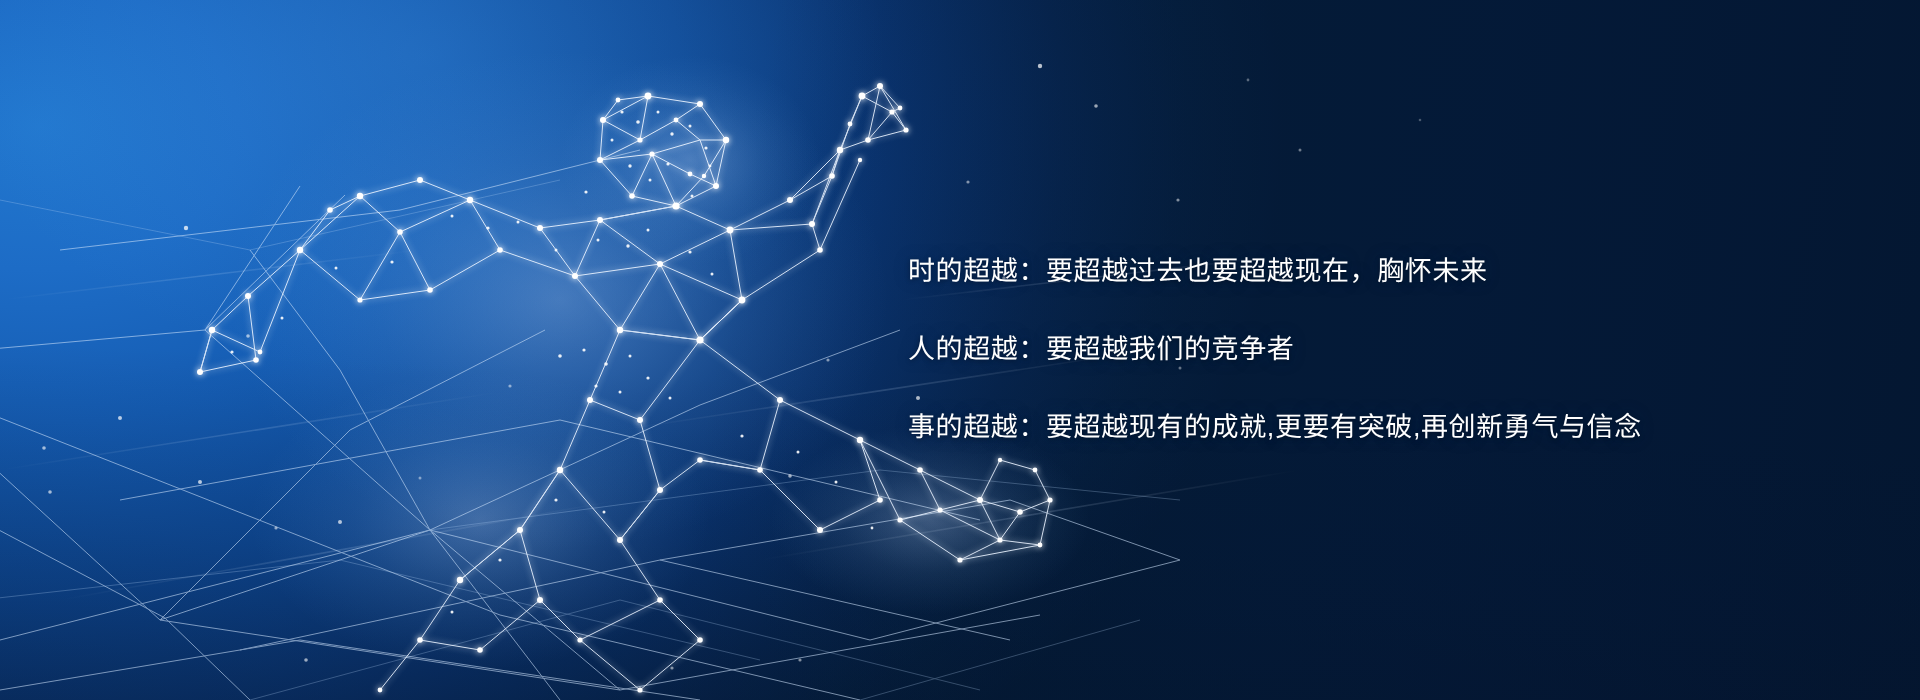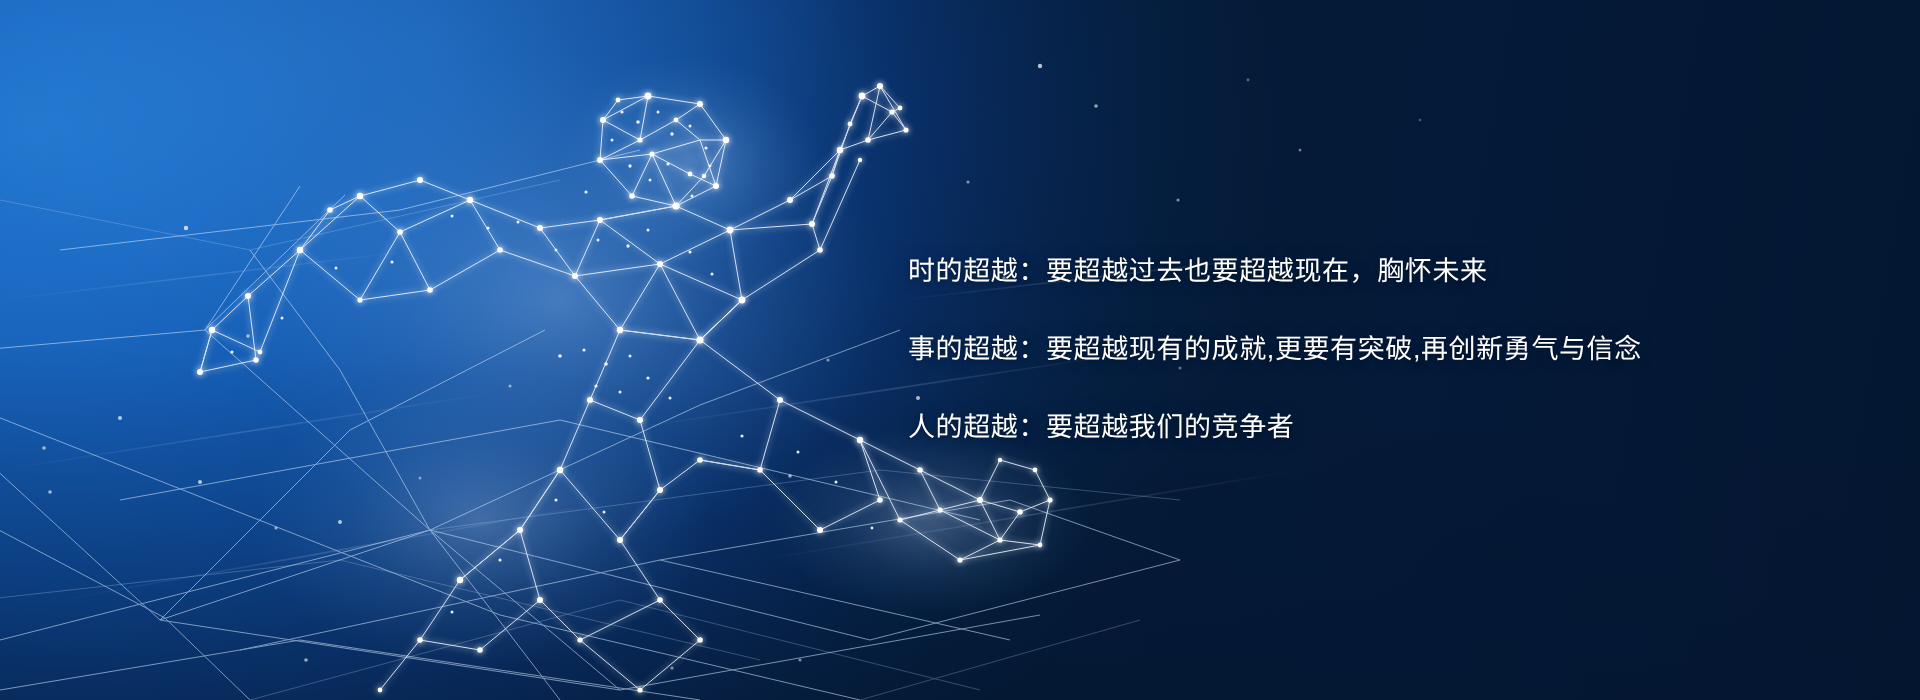--- a/index.html
+++ b/index.html
@@ -411,17 +411,17 @@
       <circle cx="800" cy="660" r="1.6" opacity="0.5"></circle>
       <circle cx="420" cy="478" r="1.5" opacity="0.45"></circle>
       <circle cx="510" cy="386" r="1.6" opacity="0.5"></circle>
       <circle cx="1248" cy="80" r="1.4" opacity="0.35"></circle>
       <circle cx="1420" cy="120" r="1.3" opacity="0.28"></circle>
     </g>
   </svg>
 
   <div class="copy-block">
     <div class="copy-line">时的超越：要超越过去也要超越现在，胸怀未来</div>
+    <div class="copy-line">人的超越：要超越我们的竞争者</div>
     <div class="copy-line">事的超越：要超越现有的成就,更要有突破,再创新勇气与信念</div>
-    <div class="copy-line">人的超越：要超越我们的竞争者</div>
   </div>
 
 </div>
 
 </body></html>

